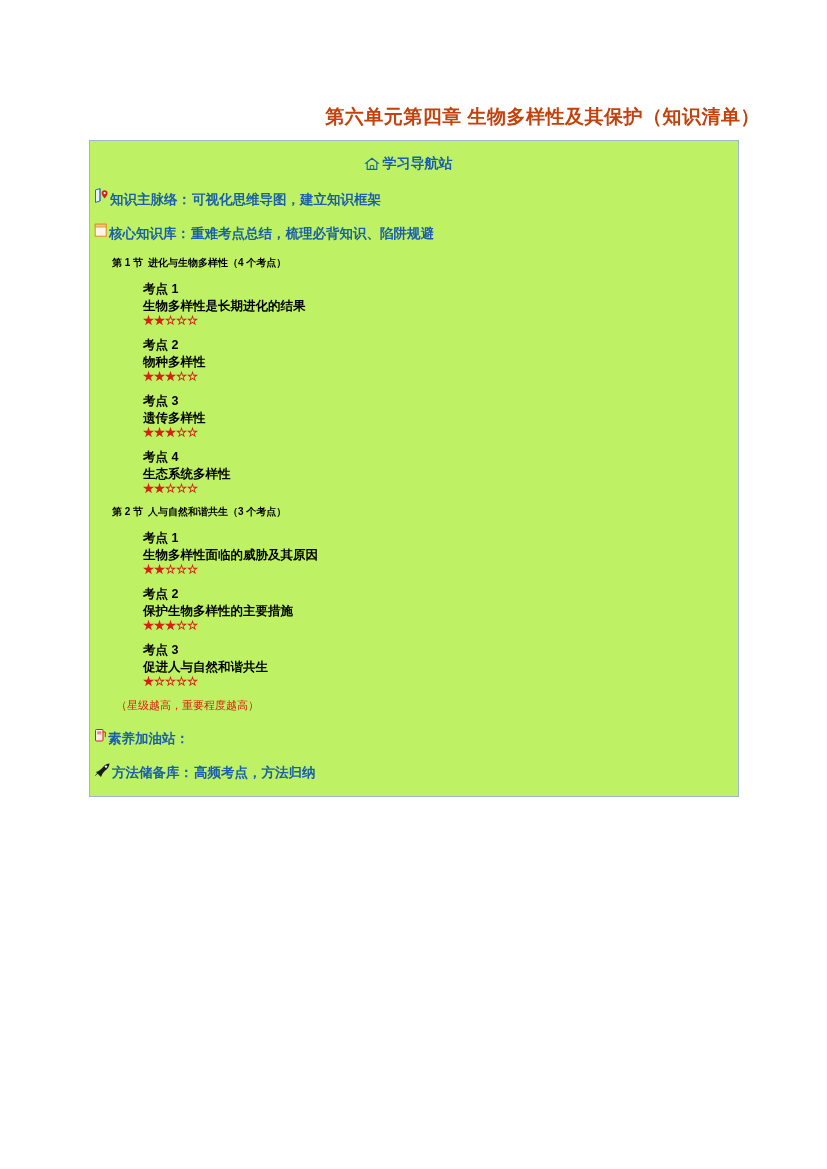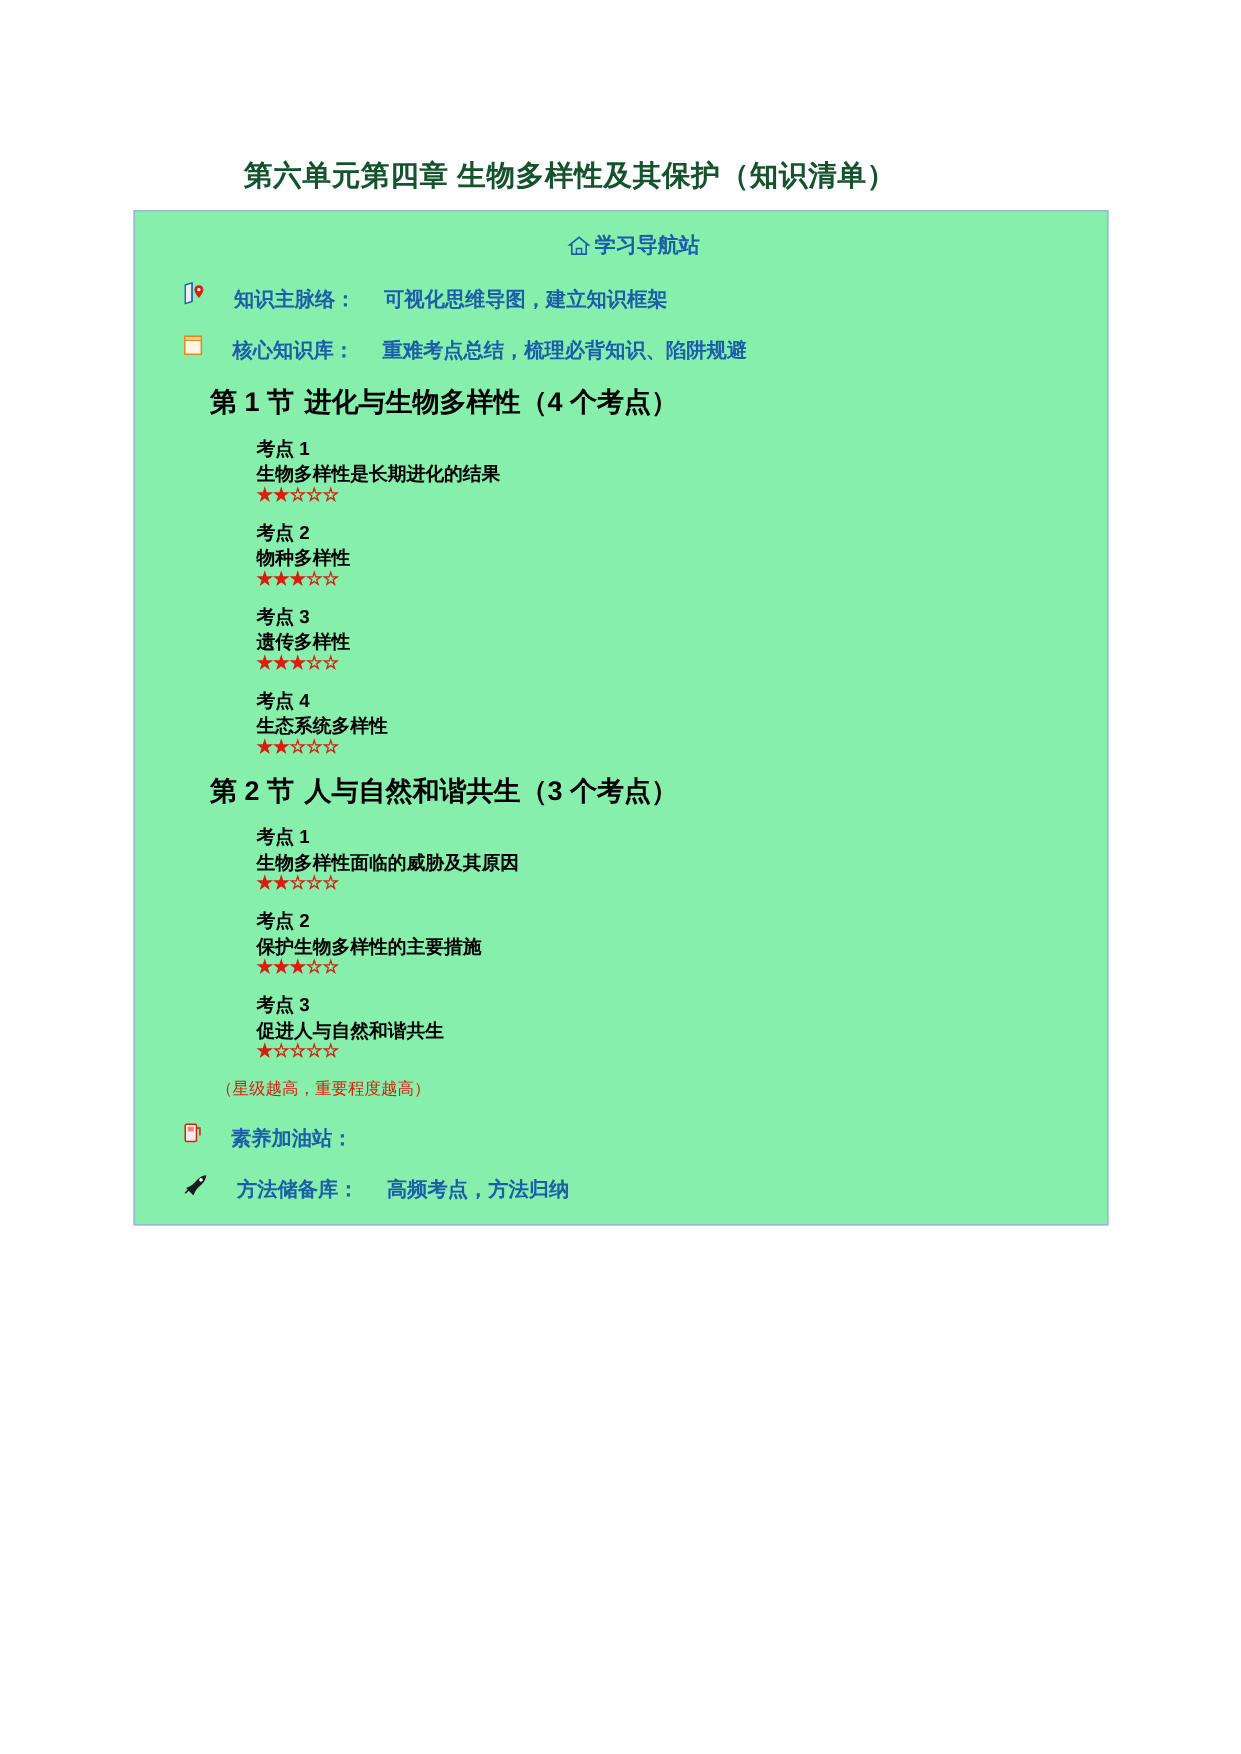--- a/index.html
+++ b/index.html
@@ -13,65 +13,65 @@
     height: 1169px;
     background: #ffffff;
     font-family: "Liberation Serif", serif;
     overflow: hidden;
   }
   .doc-title {
     position: absolute;
     top: 104px;
     left: 0;
     width: 760px;
-    text-align: center;
+    text-align: right;
     font-family: "Liberation Sans", sans-serif;
     font-weight: bold;
     font-size: 19px;
-    color: #14532d;
+    color: #c2410c;
     letter-spacing: 0.5px;
   }
   .nav-box {
     position: absolute;
     left: 89px;
     top: 140px;
     width: 650px;
     box-sizing: border-box;
     border: 1px solid #9bb8d3;
-    background: #86efac;
-    padding: 10px 16px 14px 32px;
+    background: #bef264;
+    padding: 10px 16px 14px 4px;
   }
   .nav-header {
     text-align: center;
     font-family: "Liberation Sans", sans-serif;
     font-weight: bold;
     font-size: 14px;
     color: #1b5faa;
     margin: 4px 0 14px 0;
     display: flex;
     align-items: center;
     justify-content: center;
     gap: 3px;
   }
   .row {
     display: flex;
     align-items: baseline;
-    gap: 19px;
+    gap: 1px;
     margin: 0 0 13px 0;
   }
   .row-line {
     font-family: "Liberation Sans", sans-serif;
     font-size: 13.5px;
     color: #1b5faa;
     font-weight: bold;
   }
   .section {
     font-family: "Liberation Sans", sans-serif;
     font-weight: bold;
-    font-size: 18px;
+    font-size: 10px;
     color: #000000;
     margin: 0 0 11px 18px;
   }
   .section .sec-num { margin-right: 2px; }
   .point {
     font-family: "Liberation Sans", sans-serif;
     font-weight: bold;
     font-size: 12.5px;
     color: #000000;
     margin: 0 0 11px 48px;

